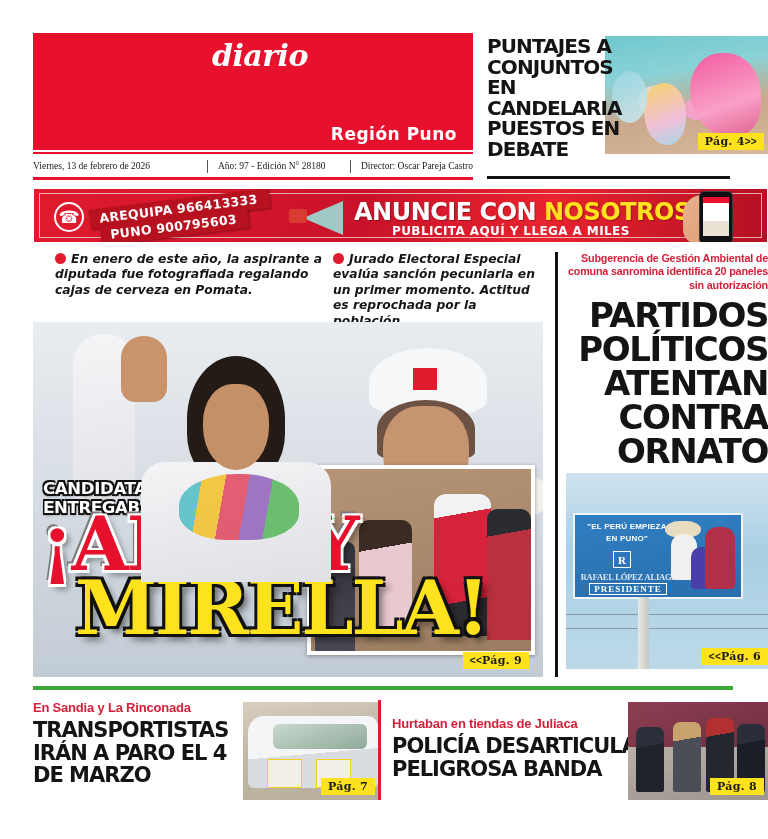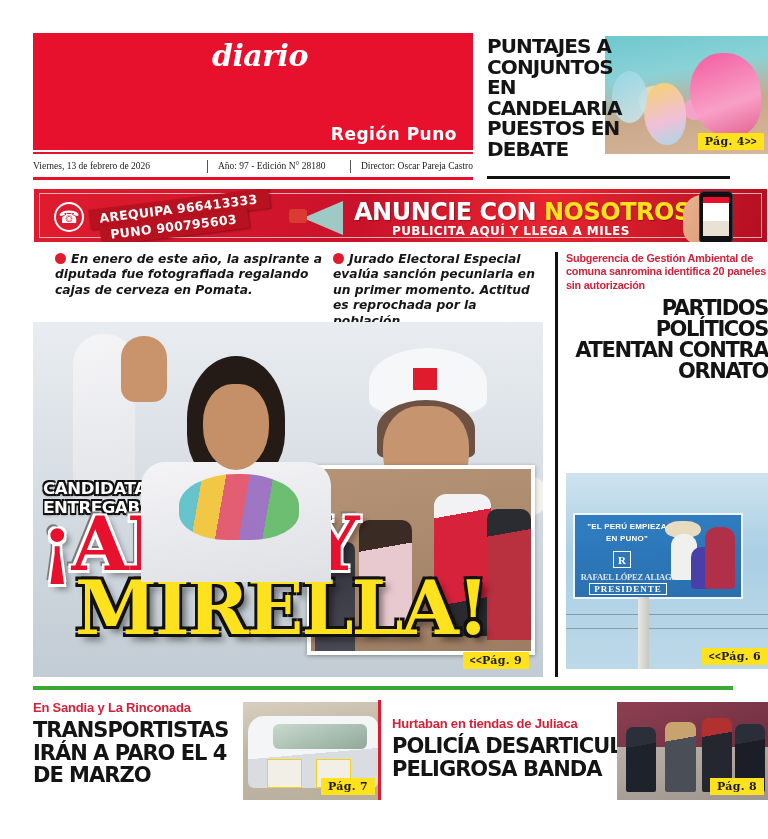--- a/index.html
+++ b/index.html
@@ -188,24 +188,24 @@
                              -2.8px 2.8px 0 #111, 2.8px 2.8px 0 #111,
                              6px 6px 7px rgba(0,0,0,.5); }
   .main-pag { right:14px; bottom:8px; }
 
   
   .vdiv { position:absolute; left:555px; top:252px; width:3px; height:425px; background:#111; }
 
   
   .rcol { position:absolute; left:566px; top:252px; width:202px; height:425px; }
   .rc-kicker { font-family:"Liberation Sans", sans-serif; font-weight:700;
-               font-size:10.8px; line-height:1.24; color:#d4213a; text-align:left;
+               font-size:10.8px; line-height:1.24; color:#d4213a; text-align:right;
                letter-spacing:-0.2px; }
   .rc-head { margin-top:6px; font-family:"DejaVu Sans", sans-serif; font-weight:700;
-             font-size:21px; line-height:1.0; color:#141414; text-align:right;
+             font-size:34px; line-height:1.0; color:#141414; text-align:right;
              letter-spacing:-1.4px; }
   .rc-photo { position:absolute; left:0; top:221px; width:202px; height:196px;
               overflow:hidden; background:linear-gradient(180deg,#cfe3ef 0%, #a9cfe4 40%, #bcd9e8 100%); }
   .rc-photo .board { position:absolute; left:7px; top:40px; width:170px; height:86px;
                      background:linear-gradient(175deg,#2f7ec2,#2a6fae); border:2px solid #eef4f8; }
   .rc-photo .bt1 { position:absolute; left:8px; top:6px; width:88px; color:#fff;
                    font-family:"Liberation Sans", sans-serif; font-weight:700;
                    font-size:8px; text-align:center; line-height:1.5; letter-spacing:0.2px; }
   .rc-photo .rbox { position:absolute; left:38px; top:36px; width:18px; height:17px;
                     border:1.5px solid #fff; color:#fff; font-weight:700; font-size:11px;
@@ -257,21 +257,21 @@
                      background:#f2f0e6; border:1.5px solid #f2d11a; }
   .bl-pag { right:3px; bottom:5px; }
   .bl-bar { position:absolute; left:378px; top:700px; width:3px; height:100px; background:#e01b2e; }
 
   
   .br { position:absolute; left:392px; top:700px; width:376px; height:105px; }
   .br-kicker { font-family:"Liberation Sans", sans-serif; font-weight:700;
                font-size:13px; color:#d4213a; letter-spacing:-0.2px;margin-top:16px; }
   .br-head { margin-top:4px; font-family:"DejaVu Sans", sans-serif; font-weight:700;
              font-size:21px; line-height:1.08; color:#141414; letter-spacing:-1px; width:250px; }
-  .br-photo { position:absolute; right:0; top:2px; width:151px; height:98px; overflow:hidden;
+  .br-photo { position:absolute; right:0; top:2px; width:140px; height:98px; overflow:hidden;
               background:linear-gradient(170deg,#cfc7bd 0%, #b5ada4 45%, #9e968e 100%); }
   .br-photo .store { position:absolute; left:0; top:0; width:100%; height:46%;
                      background:linear-gradient(160deg,#8e3f52,#6d2f40); }
   .br-photo .c1 { position:absolute; left:6%; top:26%; width:20%; height:66%;
                   background:linear-gradient(170deg,#2b2f3a 0 30%, #1e222b 30% 100%); border-radius:7px 7px 2px 2px; }
   .br-photo .c2 { position:absolute; left:32%; top:20%; width:20%; height:72%;
                   background:linear-gradient(170deg,#c9a36e 0 26%, #4a4e57 26% 100%); border-radius:7px 7px 2px 2px; }
   .br-photo .c3 { position:absolute; left:56%; top:16%; width:20%; height:76%;
                   background:linear-gradient(170deg,#b33030 0 24%, #24272f 24% 100%); border-radius:7px 7px 2px 2px; }
   .br-photo .c4 { position:absolute; left:78%; top:22%; width:20%; height:70%;

